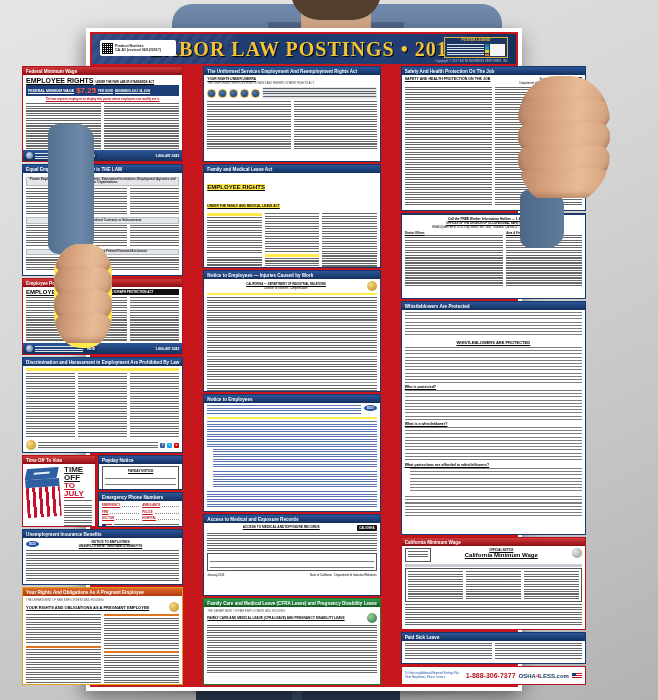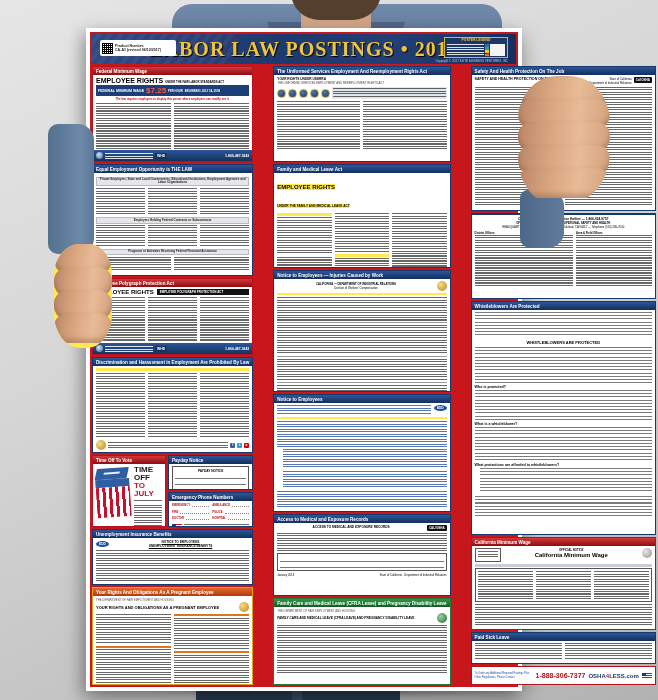--- a/index.html
+++ b/index.html
@@ -54,40 +54,40 @@
   .product-text{font-size:3.6px;font-weight:bold;color:#222;line-height:1.25;}
   .legend-box{position:absolute;right:8px;top:3px;width:64px;height:21px;background:#1d3765;
     border:1px solid #d8b23a;z-index:2;padding:1px 2px;display:flex;flex-direction:column;}
   .legend-title{font-size:3.4px;font-weight:bold;color:#f2c437;text-align:center;line-height:1.1;}
   .legend-row{flex:1;display:flex;gap:1.5px;align-items:stretch;margin-top:1px;}
   .chipcol{display:flex;flex-direction:column;gap:.5px;justify-content:center;}
   .chip{width:3.5px;height:2.8px;}
   .legend-white{width:15px;background:#f4f4f4;}
   .copyright{position:absolute;right:8px;bottom:1px;font-size:3px;color:#bcc7e0;z-index:2;}
   
-  .cols{flex:1;display:flex;gap:20px;min-height:0;}
+  .cols{flex:1;display:flex;gap:20px;min-height:0;justify-content:center;}
   .col{display:flex;flex-direction:column;gap:2px;min-height:0;}
   .col.left{flex:0 0 157px;}
   .col.mid{flex:0 0 134px;}
   .col.right{flex:1;}
   .sec{background:#fff;border:1px solid #16386b;display:flex;flex-direction:column;overflow:hidden;}
   .sec-h{flex:0 0 8px;display:flex;align-items:center;padding:0 3px;color:#fff;
     font-size:4.6px;font-weight:bold;white-space:nowrap;overflow:hidden;
     background:linear-gradient(#2c5699,#122f5e);}
   .sec.red{border-color:#b5121b;} .sec.red .sec-h{background:linear-gradient(#d23a3a,#8d0d12);}
   .sec.green{border-color:#1e7a34;} .sec.green .sec-h{background:linear-gradient(#2f9a48,#145a24);}
   .sec.orange{border-color:#e0a21e;} .sec.orange .sec-h{background:linear-gradient(#e06a2a,#b23a0e);}
   .sec-b{flex:1;padding:2px 3px;position:relative;min-height:0;overflow:hidden;}
   
   .mt{background-image:repeating-linear-gradient(180deg,rgba(45,45,45,.72) 0 1px,transparent 1px 2.5px);}
   .mt2{background-image:repeating-linear-gradient(180deg,rgba(55,55,55,.65) 0 1.1px,transparent 1.1px 3.2px);}
   .mtb{background-image:repeating-linear-gradient(180deg,rgba(22,64,150,.72) 0 1px,transparent 1px 2.5px);}
   .mtw{background-image:repeating-linear-gradient(180deg,rgba(255,255,255,.85) 0 1px,transparent 1px 2.6px);}
   .tcols{display:flex;gap:3px;}.tcols>*{flex:1;}
-  .c{text-align:center;} .b{font-weight:bold;}
+  .c{text-align:center;} .b{font-weight:bold;text-decoration:underline;}
   .t28{font-size:2.8px;} .t32{font-size:3.2px;} .t36{font-size:3.6px;} .t4{font-size:4px;}
   .redtx{color:#b5121b;}
   .hl{background:#ffe94d;}
   .seal{width:10px;height:10px;border-radius:50%;flex:0 0 10px;
     background:radial-gradient(circle at 35% 35%,#f6dd85,#b8891c);}
   .seal.grn{background:radial-gradient(circle at 35% 35%,#9fd0a4,#1e6b2e);}
   .med{width:9px;height:9px;border-radius:50%;border:1px solid #c9a227;
     background:radial-gradient(circle at 40% 35%,#4a7ab5,#14355f);}
   .whd-bar{flex:0 0 11px;background:linear-gradient(#2c5699,#14335f);display:flex;align-items:center;
     gap:2px;padding:0 3px;}

